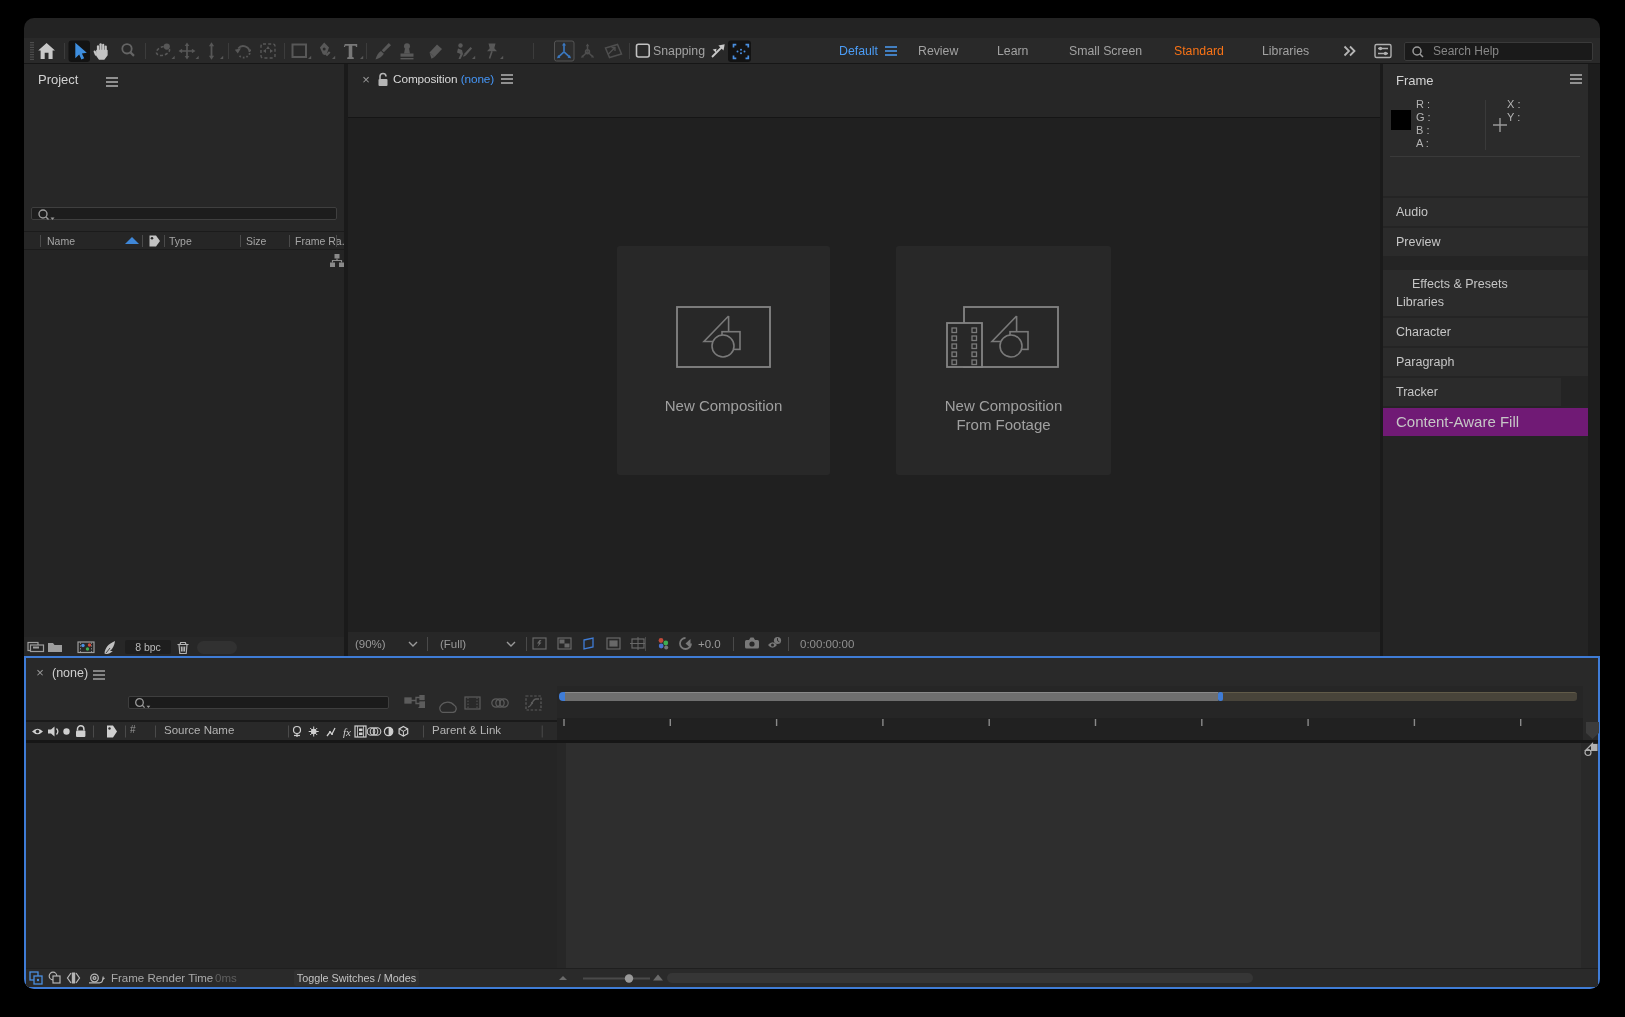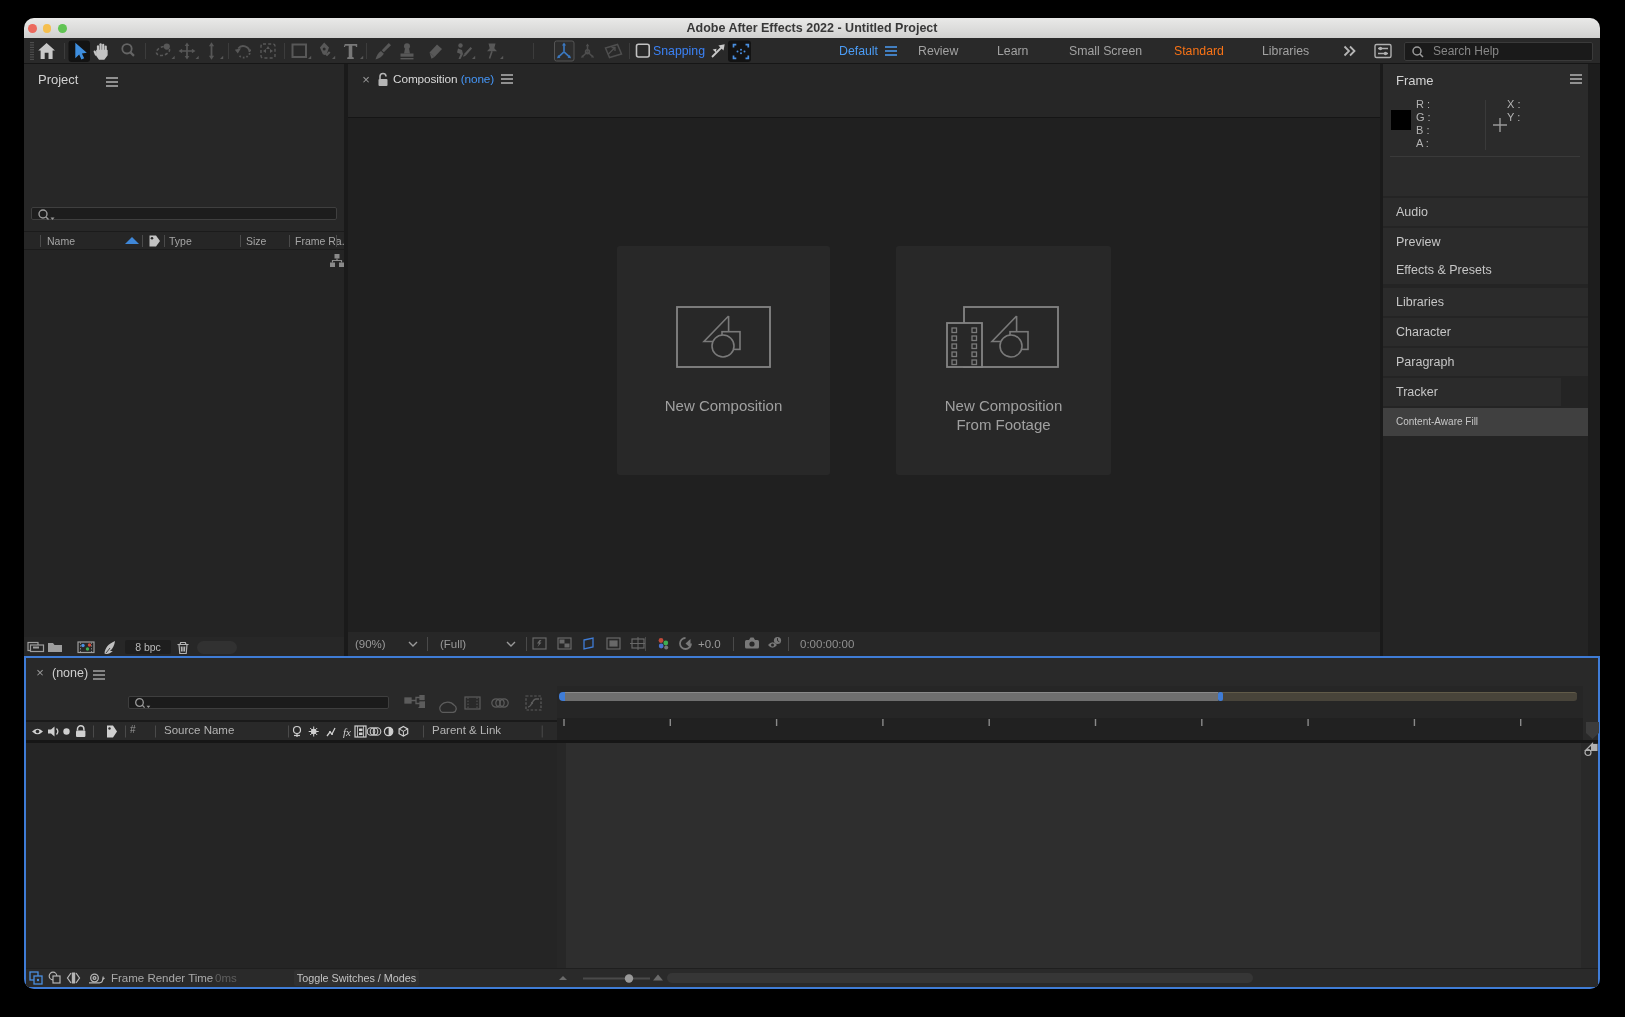--- a/index.html
+++ b/index.html
@@ -22,26 +22,20 @@
   #vdiv1 { position:absolute; left:320px; top:46px; width:4px; height:592px; background:#1a1a1a; }
   #comppanel { position:absolute; left:324px; top:46px; width:1032px; height:592px; background:#262626; }
   #vdiv2 { position:absolute; left:1356px; top:46px; width:3px; height:592px; background:#1a1a1a; }
   #rightpanel { position:absolute; left:1359px; top:46px; width:217px; height:592px; background:#242424; }
   #timeline { position:absolute; left:0px; top:638px; width:1576px; height:333px;
     background:#292929; border:2px solid #3f7cd6; border-radius:0 0 7px 7px; }
 </style>
 </head>
 <body>
 <div id="win">
-  <div id="titlebar">
-    <div class="tl" style="left:3.9px; background:#ec6a5e;"></div>
-    <div class="tl" style="left:18.7px; background:#f5bf4f;"></div>
-    <div class="tl" style="left:33.8px; background:#61c454;"></div>
-    <div id="title">Adobe After Effects 2022 - Untitled Project</div>
-  </div>
   <div id="toolbar">
     <svg width="1576" height="26" style="position:absolute;left:0;top:0">
 
       <g fill="#4d4d4d">
         <rect x="6" y="4" width="4" height="1.2"></rect>
           <rect x="6" y="6.4" width="4" height="1.2"></rect>
         <rect x="6" y="8.8" width="4" height="1.2"></rect>
           <rect x="6" y="11.2" width="4" height="1.2"></rect>
         <rect x="6" y="13.6" width="4" height="1.2"></rect>
           <rect x="6" y="16" width="4" height="1.2"></rect>
@@ -200,21 +194,21 @@
       </g>
 
       <g stroke="#b0b0b0" stroke-width="1.4" fill="none">
         <rect x="1351" y="6.5" width="16" height="13" rx="1.5"></rect>
         <line x1="1354" y1="10.5" x2="1364" y2="10.5"></line>
           <line x1="1354" y1="15.5" x2="1364" y2="15.5"></line>
       </g>
       <circle cx="1356.5" cy="10.5" r="1.7" fill="#b0b0b0"></circle>
       <circle cx="1361.5" cy="15.5" r="1.7" fill="#b0b0b0"></circle>
     </svg>
-    <div class="abs" style="left:629px;top:0;height:26px;line-height:26px;font-size:12.3px;color:#3b82f6;">Snapping</div>
+    <div class="abs" style="left:629px;top:0;height:26px;line-height:26px;font-size:12.3px;color:#a3a3a3;">Snapping</div>
     <div class="abs" style="left:815px;top:0;height:14px;line-height:26px;font-size:12.3px;color:#4b9cf5;">Default</div>
     <div class="abs" style="left:894px;top:0;height:26px;line-height:26px;font-size:12.3px;color:#a2a2a2;">Review</div>
     <div class="abs" style="left:973px;top:0;height:26px;line-height:26px;font-size:12.3px;color:#a2a2a2;">Learn</div>
     <div class="abs" style="left:1045px;top:0;height:26px;line-height:26px;font-size:12.3px;color:#a2a2a2;">Small Screen</div>
     <div class="abs" style="left:1150px;top:0;height:26px;line-height:26px;font-size:12.3px;color:#f97316;">Standard</div>
     <div class="abs" style="left:1238px;top:0;height:26px;line-height:26px;font-size:12.3px;color:#a2a2a2;">Libraries</div>
     <div class="abs" style="left:1380px;top:4px;width:189px;height:19px;background:#1a1a1a;border:1px solid #3a3a3a;border-radius:2px;">
       <svg width="16" height="15" style="position:absolute;left:6px;top:2px">
         <circle cx="6" cy="6" r="4" stroke="#9a9a9a" stroke-width="1.5" fill="none"></circle>
         <line x1="9" y1="9" x2="12" y2="12" stroke="#9a9a9a" stroke-width="1.5"></line>
@@ -448,26 +442,26 @@
       <div class="abs" style="left:102px;top:36px;width:1px;height:50px;background:#3a3a3a;"></div>
       <div class="abs" style="left:124px;top:34px;font-size:11px;color:#b4b4b4;line-height:13px;">X :<br>Y :</div>
       <svg width="14" height="14" style="position:absolute;left:110px;top:54px">
         <line x1="7" y1="0" x2="7" y2="14" stroke="#9a9a9a" stroke-width="1.4"></line>
         <line x1="0" y1="7" x2="14" y2="7" stroke="#9a9a9a" stroke-width="1.4"></line>
       </svg>
       <div class="abs" style="left:7px;top:92px;width:190px;height:1px;background:#3a3a3a;"></div>
     </div>
     <div class="abs" style="left:0;top:134px;width:205px;height:28px;background:#2b2b2b;line-height:28px;font-size:12.5px;color:#c6c6c6;"><span style="margin-left:13px">Audio</span></div>
     <div class="abs" style="left:0;top:164px;width:205px;height:28px;background:#2b2b2b;line-height:28px;font-size:12.5px;color:#c6c6c6;"><span style="margin-left:13px">Preview</span></div>
-    <div class="abs" style="left:0;top:192px;width:205px;height:28px;background:#2b2b2b;line-height:28px;font-size:12.5px;color:#c6c6c6;"><span style="margin-left:13px">Effects &amp; Presets</span></div>
+    <div class="abs" style="left:0;top:206px;width:205px;height:28px;background:#2b2b2b;line-height:28px;font-size:12.5px;color:#c6c6c6;padding-left:16px;"><span style="margin-left:13px">Effects &amp; Presets</span></div>
     <div class="abs" style="left:0;top:224px;width:205px;height:28px;background:#2b2b2b;line-height:28px;font-size:12.5px;color:#c6c6c6;"><span style="margin-left:13px">Libraries</span></div>
     <div class="abs" style="left:0;top:254px;width:205px;height:28px;background:#2b2b2b;line-height:28px;font-size:12.5px;color:#c6c6c6;"><span style="margin-left:13px">Character</span></div>
     <div class="abs" style="left:0;top:284px;width:205px;height:28px;background:#2b2b2b;line-height:28px;font-size:12.5px;color:#c6c6c6;"><span style="margin-left:13px">Paragraph</span></div>
     <div class="abs" style="left:0;top:314px;width:178px;height:28px;background:#2b2b2b;line-height:28px;font-size:12.5px;color:#c6c6c6;"><span style="margin-left:13px">Tracker</span></div>
-    <div class="abs" style="left:0;top:344px;width:205px;height:28px;background:#404040;line-height:28px;font-size:10px;color:#c6c6c6;"><span style="margin-left:13px">Content-Aware Fill</span></div>
+    <div class="abs" style="left:0;top:344px;width:205px;height:28px;background:#701a75;line-height:28px;font-size:15px;color:#c6c6c6;"><span style="margin-left:13px">Content-Aware Fill</span></div>
   </div>
   <div id="timeline">
 
     <div class="abs" style="left:6px;top:6px;width:16px;height:18px;font-size:13px;color:#9a9a9a;text-align:center;line-height:18px;">×</div>
     <div class="abs" style="left:26px;top:8px;font-size:12.5px;color:#cfcfcf;">(none)</div>
     <svg width="16" height="12" style="position:absolute;left:66px;top:11px">
       <g stroke="#b5b5b5" stroke-width="1.3">
           <line x1="1" y1="2" x2="13" y2="2"></line>
           <line x1="1" y1="6" x2="13" y2="6"></line>
           <line x1="1" y1="10" x2="13" y2="10"></line>

